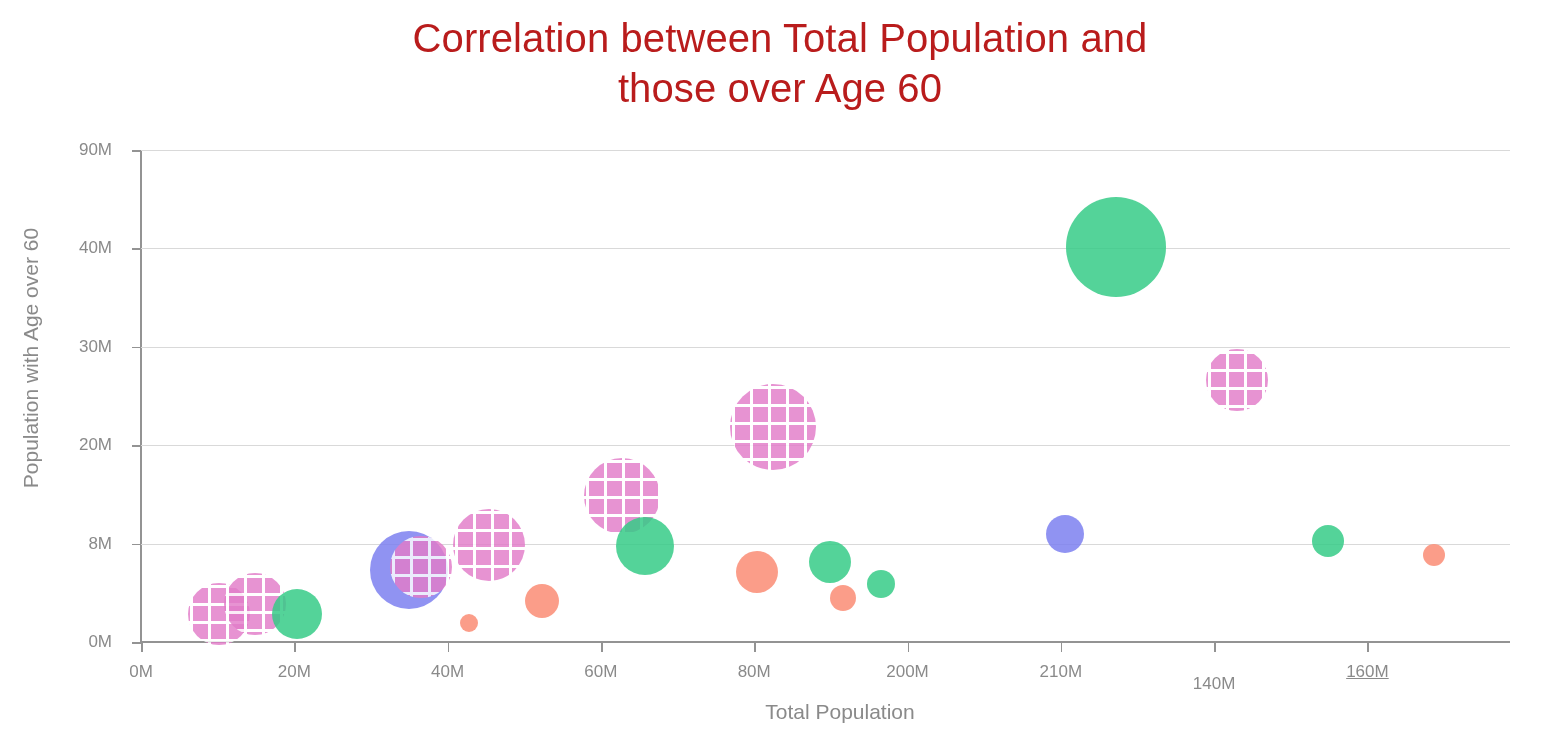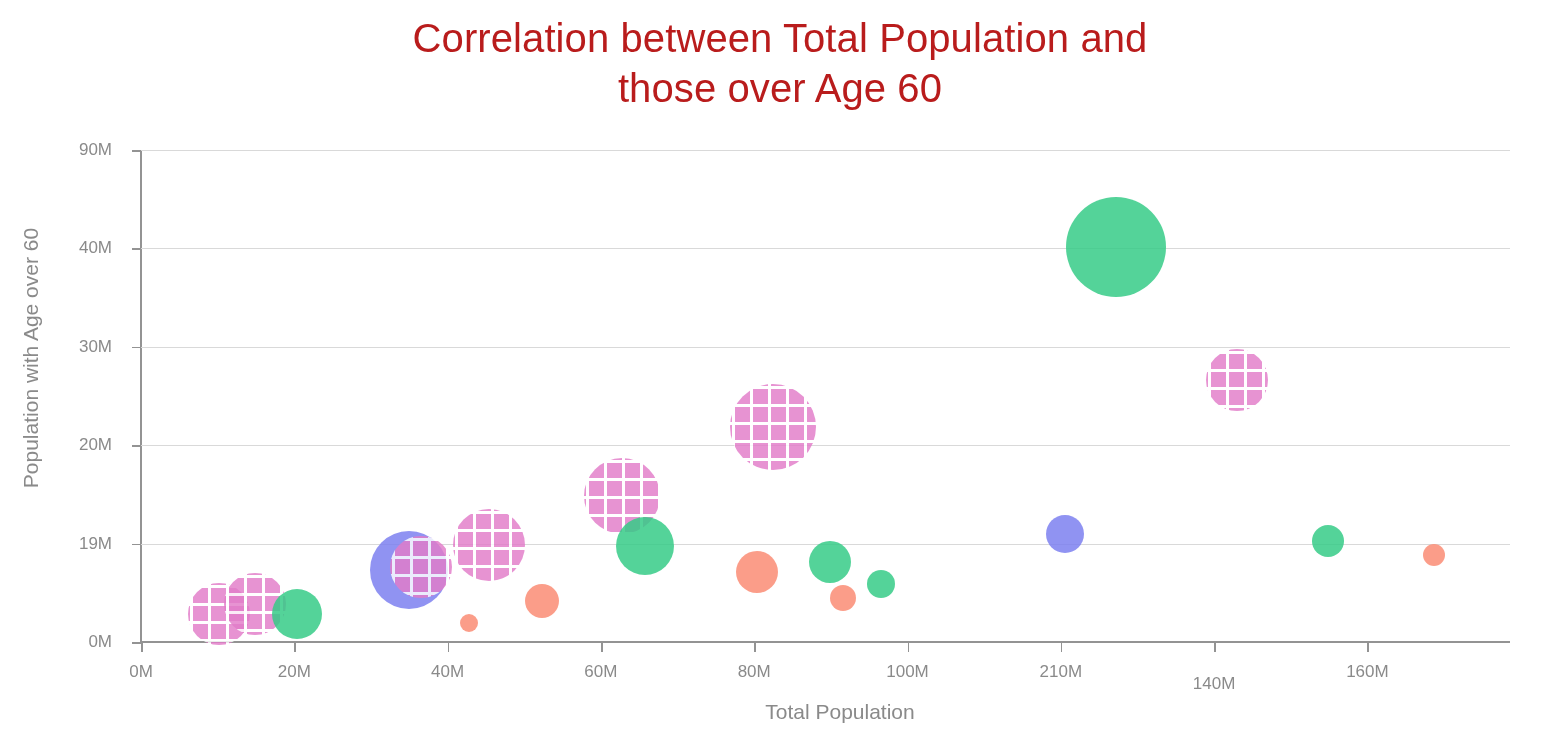--- a/index.html
+++ b/index.html
@@ -154,46 +154,46 @@
       <div class="bubble asia" title="Asia: 96.6M, 5.9M" style="left: 740.456px; top: 433.944px; width: 28px; height: 28px;"></div>
       <div class="bubble africa" title="Africa: 91.6M, 4.5M" style="left: 702.13px; top: 447.72px; width: 26px; height: 26px;"></div>
       <div class="bubble africa" title="Africa: 168.7M, 8.8M" style="left: 1293.11px; top: 405.408px; width: 22px; height: 22px;"></div>
       <div class="bubble africa" title="Africa: 42.8M, 1.9M" style="left: 328.069px; top: 473.304px; width: 18px; height: 18px;"></div>
     </div>
 
   <div id="axis-layer">
       <div class="tick-y" style="top: 642px;"></div>
       <div class="label-y" style="top: 642px;">0M</div>
       <div class="tick-y" style="top: 543.6px;"></div>
-      <div class="label-y" style="top: 543.6px;">19M</div>
+      <div class="label-y" style="top: 543.6px;">8M</div>
       <div class="tick-y" style="top: 445.2px;"></div>
       <div class="label-y" style="top: 445.2px;">20M</div>
       <div class="tick-y" style="top: 346.8px;"></div>
       <div class="label-y" style="top: 346.8px;">30M</div>
       <div class="tick-y" style="top: 248.4px;"></div>
       <div class="label-y" style="top: 248.4px;">40M</div>
       <div class="tick-y" style="top: 150px;"></div>
       <div class="label-y" style="top: 150px;">90M</div>
       <div class="tick-x" style="left: 141px;"></div>
       <div class="label-x" style="left: 141px;">0M</div>
       <div class="tick-x" style="left: 294.303px;"></div>
       <div class="label-x" style="left: 294.303px;">20M</div>
       <div class="tick-x" style="left: 447.607px;"></div>
       <div class="label-x" style="left: 447.607px;">40M</div>
       <div class="tick-x" style="left: 600.91px;"></div>
       <div class="label-x" style="left: 600.91px;">60M</div>
       <div class="tick-x" style="left: 754.214px;"></div>
       <div class="label-x" style="left: 754.214px;">80M</div>
       <div class="tick-x" style="left: 907.517px;"></div>
-      <div class="label-x" style="left: 907.517px;">100M</div>
+      <div class="label-x" style="left: 907.517px;">200M</div>
       <div class="tick-x" style="left: 1060.82px;"></div>
       <div class="label-x" style="left: 1060.82px;">210M</div>
       <div class="tick-x" style="left: 1214.12px;"></div>
       <div class="label-x" style="left: 1214.12px; margin-top: 12px;">140M</div>
       <div class="tick-x" style="left: 1367.43px;"></div>
-      <div class="label-x" style="left: 1367.43px;">160M</div>
+      <div class="label-x" style="left: 1367.43px; text-decoration: underline;">160M</div>
     </div>
 
   <div class="axis-title-y">Population with Age over 60</div>
   <div class="axis-title-x">Total Population</div>
 
 
 </div>
 
 </body></html>

